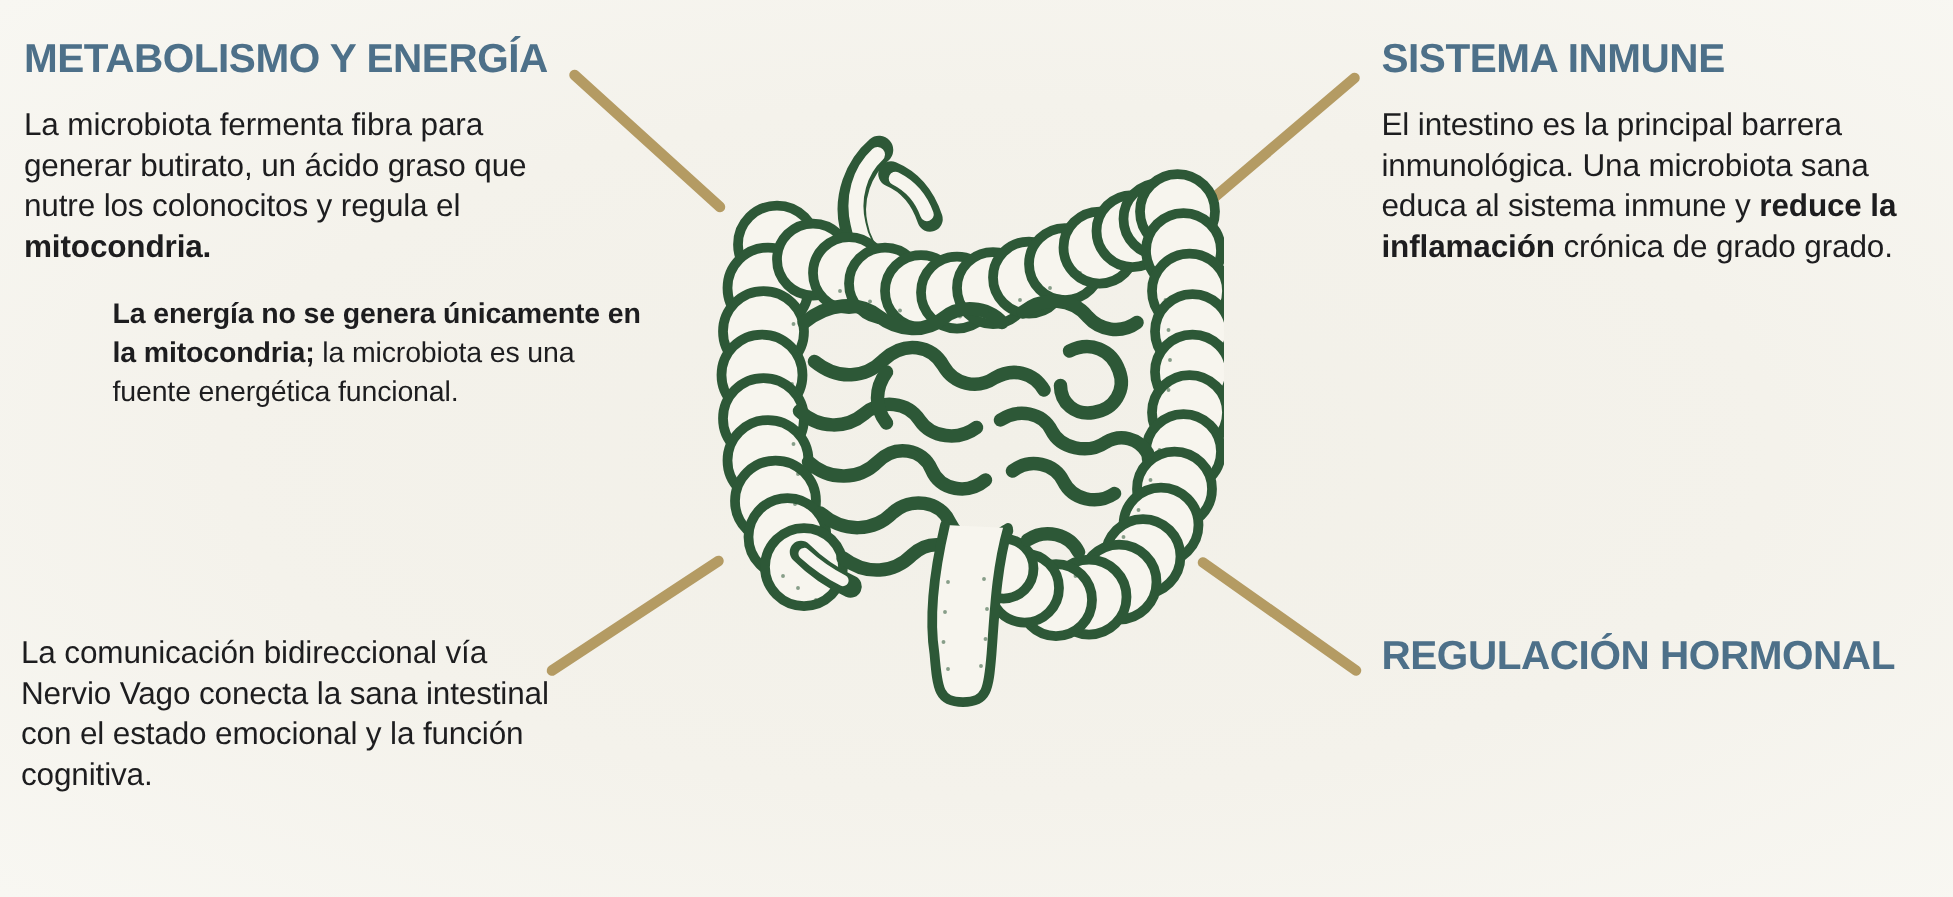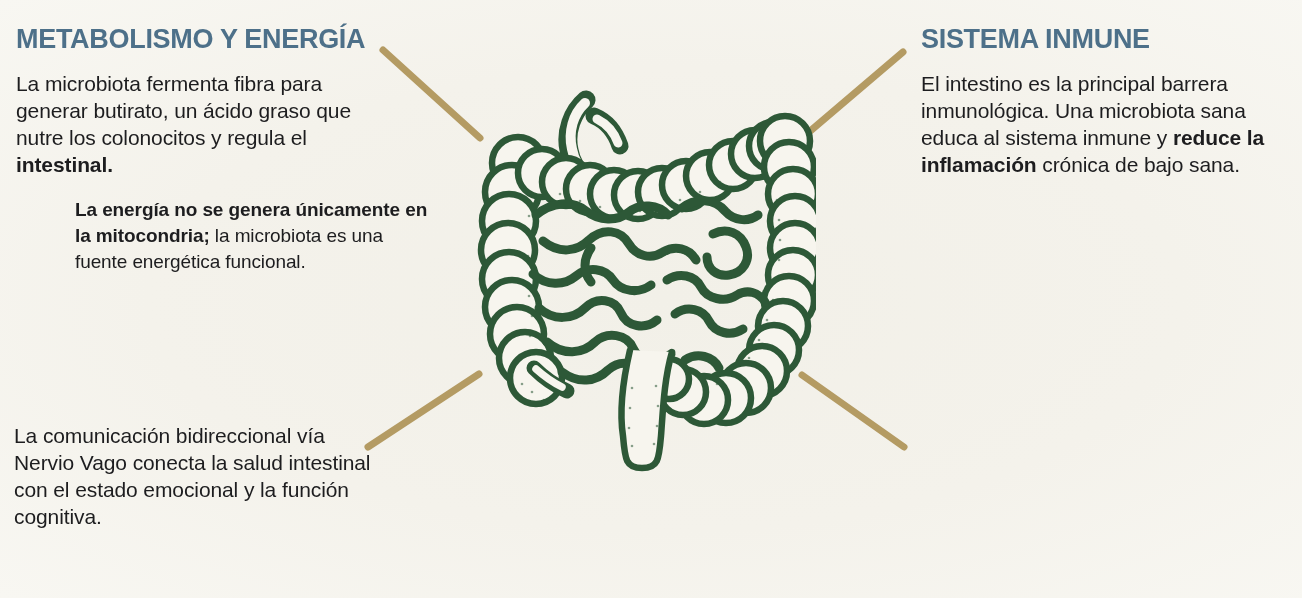--- a/index.html
+++ b/index.html
@@ -174,29 +174,30 @@
       <circle cx="162" cy="358" r="1.3"></circle>
         <circle cx="184" cy="356" r="1.3"></circle>
       <circle cx="52" cy="296" r="1.3"></circle>
         <circle cx="62" cy="304" r="1.3"></circle>
       <circle cx="74" cy="312" r="1.3"></circle>
     </g>
   </svg>
 
   <div class="sec" id="sec-metabolismo">
     <h2>METABOLISMO Y ENERGÍA</h2>
-    <p><span>La microbiota fermenta fibra para generar butirato, un ácido graso que nutre los colonocitos y regula el </span><b>intestinal.</b></p>
+    <p><span>La microbiota fermenta fibra para generar butirato, un ácido graso que nutre los colonocitos y regula el </span><b>mitocondria.</b></p>
     <p class="note"><b>La energía no se genera únicamente en la mitocondria;</b><span> la microbiota es una fuente energética funcional.</span></p>
   </div>
 
   <div class="sec" id="sec-inmune">
     <h2>SISTEMA INMUNE</h2>
-    <p><span>El intestino es la principal barrera inmunológica. Una microbiota sana educa al sistema inmune y </span><b>reduce la inflamación</b><span> crónica de bajo sana.</span></p>
+    <p><span>El intestino es la principal barrera inmunológica. Una microbiota sana educa al sistema inmune y </span><b>reduce la inflamación</b><span> crónica de grado grado.</span></p>
   </div>
 
   <div class="sec" id="sec-cerebro">
-    <p><span>La comunicación bidireccional vía Nervio Vago conecta la salud intestinal con el estado emocional y la función cognitiva.</span></p>
+    <p><span>La comunicación bidireccional vía Nervio Vago conecta la sana intestinal con el estado emocional y la función cognitiva.</span></p>
   </div>
 
   <div class="sec" id="sec-hormonal">
+    <h2>REGULACIÓN HORMONAL</h2>
   </div>
 
 </div>
 
 </body></html>

